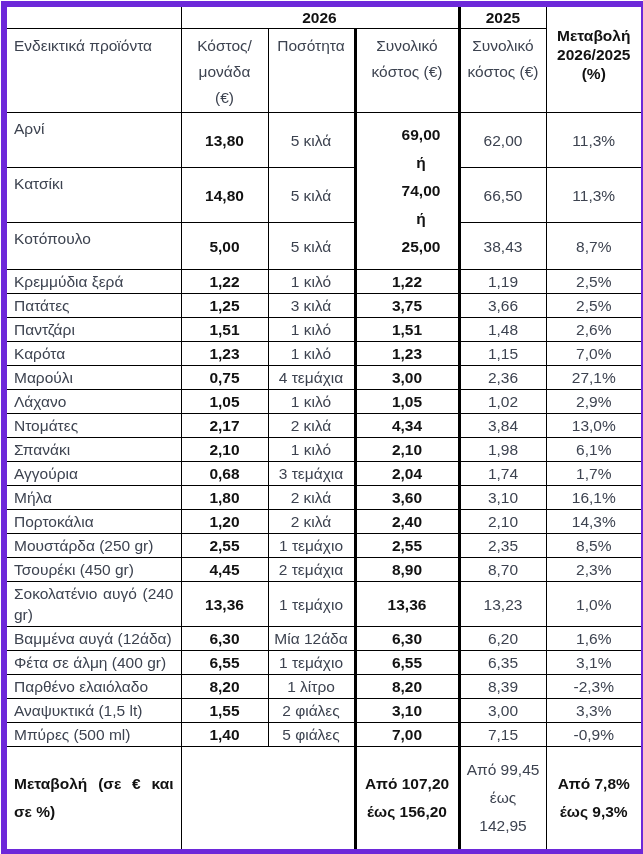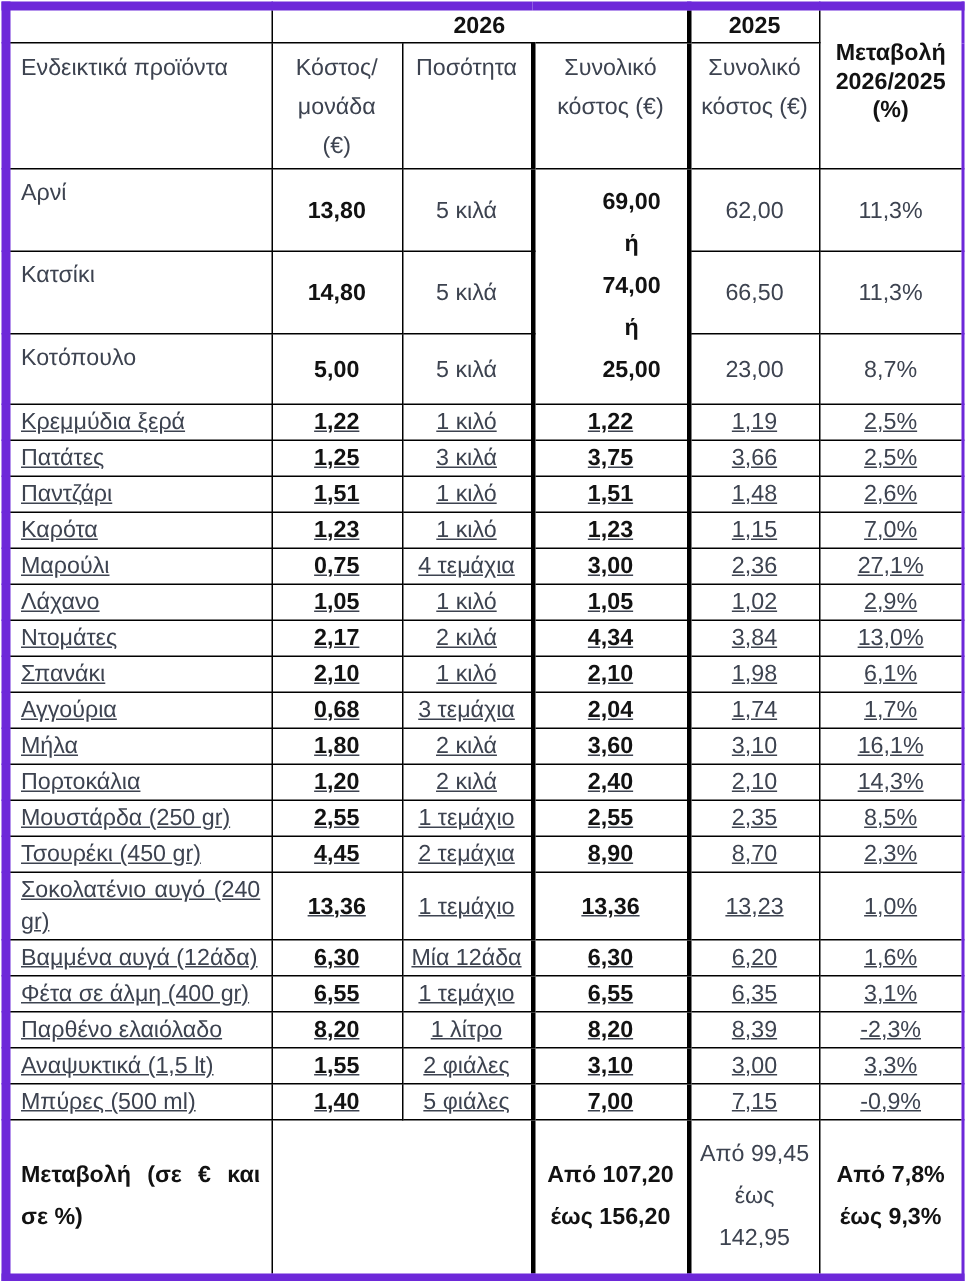--- a/index.html
+++ b/index.html
@@ -33,21 +33,21 @@
   .name { text-align: justify; padding-left: 7px; padding-right: 7px; }
   
   .hdr-top td { height: 23px; line-height: 19px; }
   .hdr-sub td { height: 78px; vertical-align: top; padding-top: 4px; line-height: 26px; }
   .chg-hdr { vertical-align: top; padding-top: 19px; line-height: 26px; }
   
   .mr1 { height: 55px; } .mr2 { height: 55px; padding-left: 36px; } .mr3 { height: 47px; }
   .vt { vertical-align: top; padding-top: 5px; }
   .mtc { line-height: 28px; padding-left: 32px; }
   
-  .std { height: 24px; text-decoration: underline; }
+  .std { height: 24px; }
   
   .sum { height: 105px; margin-top: 40px; }
   .sum td { line-height: 28px; }
 </style>
 </head>
 <body>
 
 <div class="page">
   <table class="cost-table">
     <colgroup>
@@ -97,21 +97,21 @@
         <td class="name vt">Κατσίκι</td>
         <td class="b">14,80</td>
         <td>5 κιλά</td>
         <td>66,50</td>
         <td>11,3%</td>
       </tr>
       <tr class="mr3">
         <td class="name vt">Κοτόπουλο</td>
         <td class="b">5,00</td>
         <td>5 κιλά</td>
-        <td>23,00</td>
+        <td>38,43</td>
         <td>8,7%</td>
       </tr>
 
       <tr class="std">
     <td class="name">Κρεμμύδια ξερά</td>
     <td class="b">1,22</td>
     <td>1 κιλό</td>
     <td class="b tk">1,22</td>
     <td>1,19</td>
     <td>2,5%</td>

